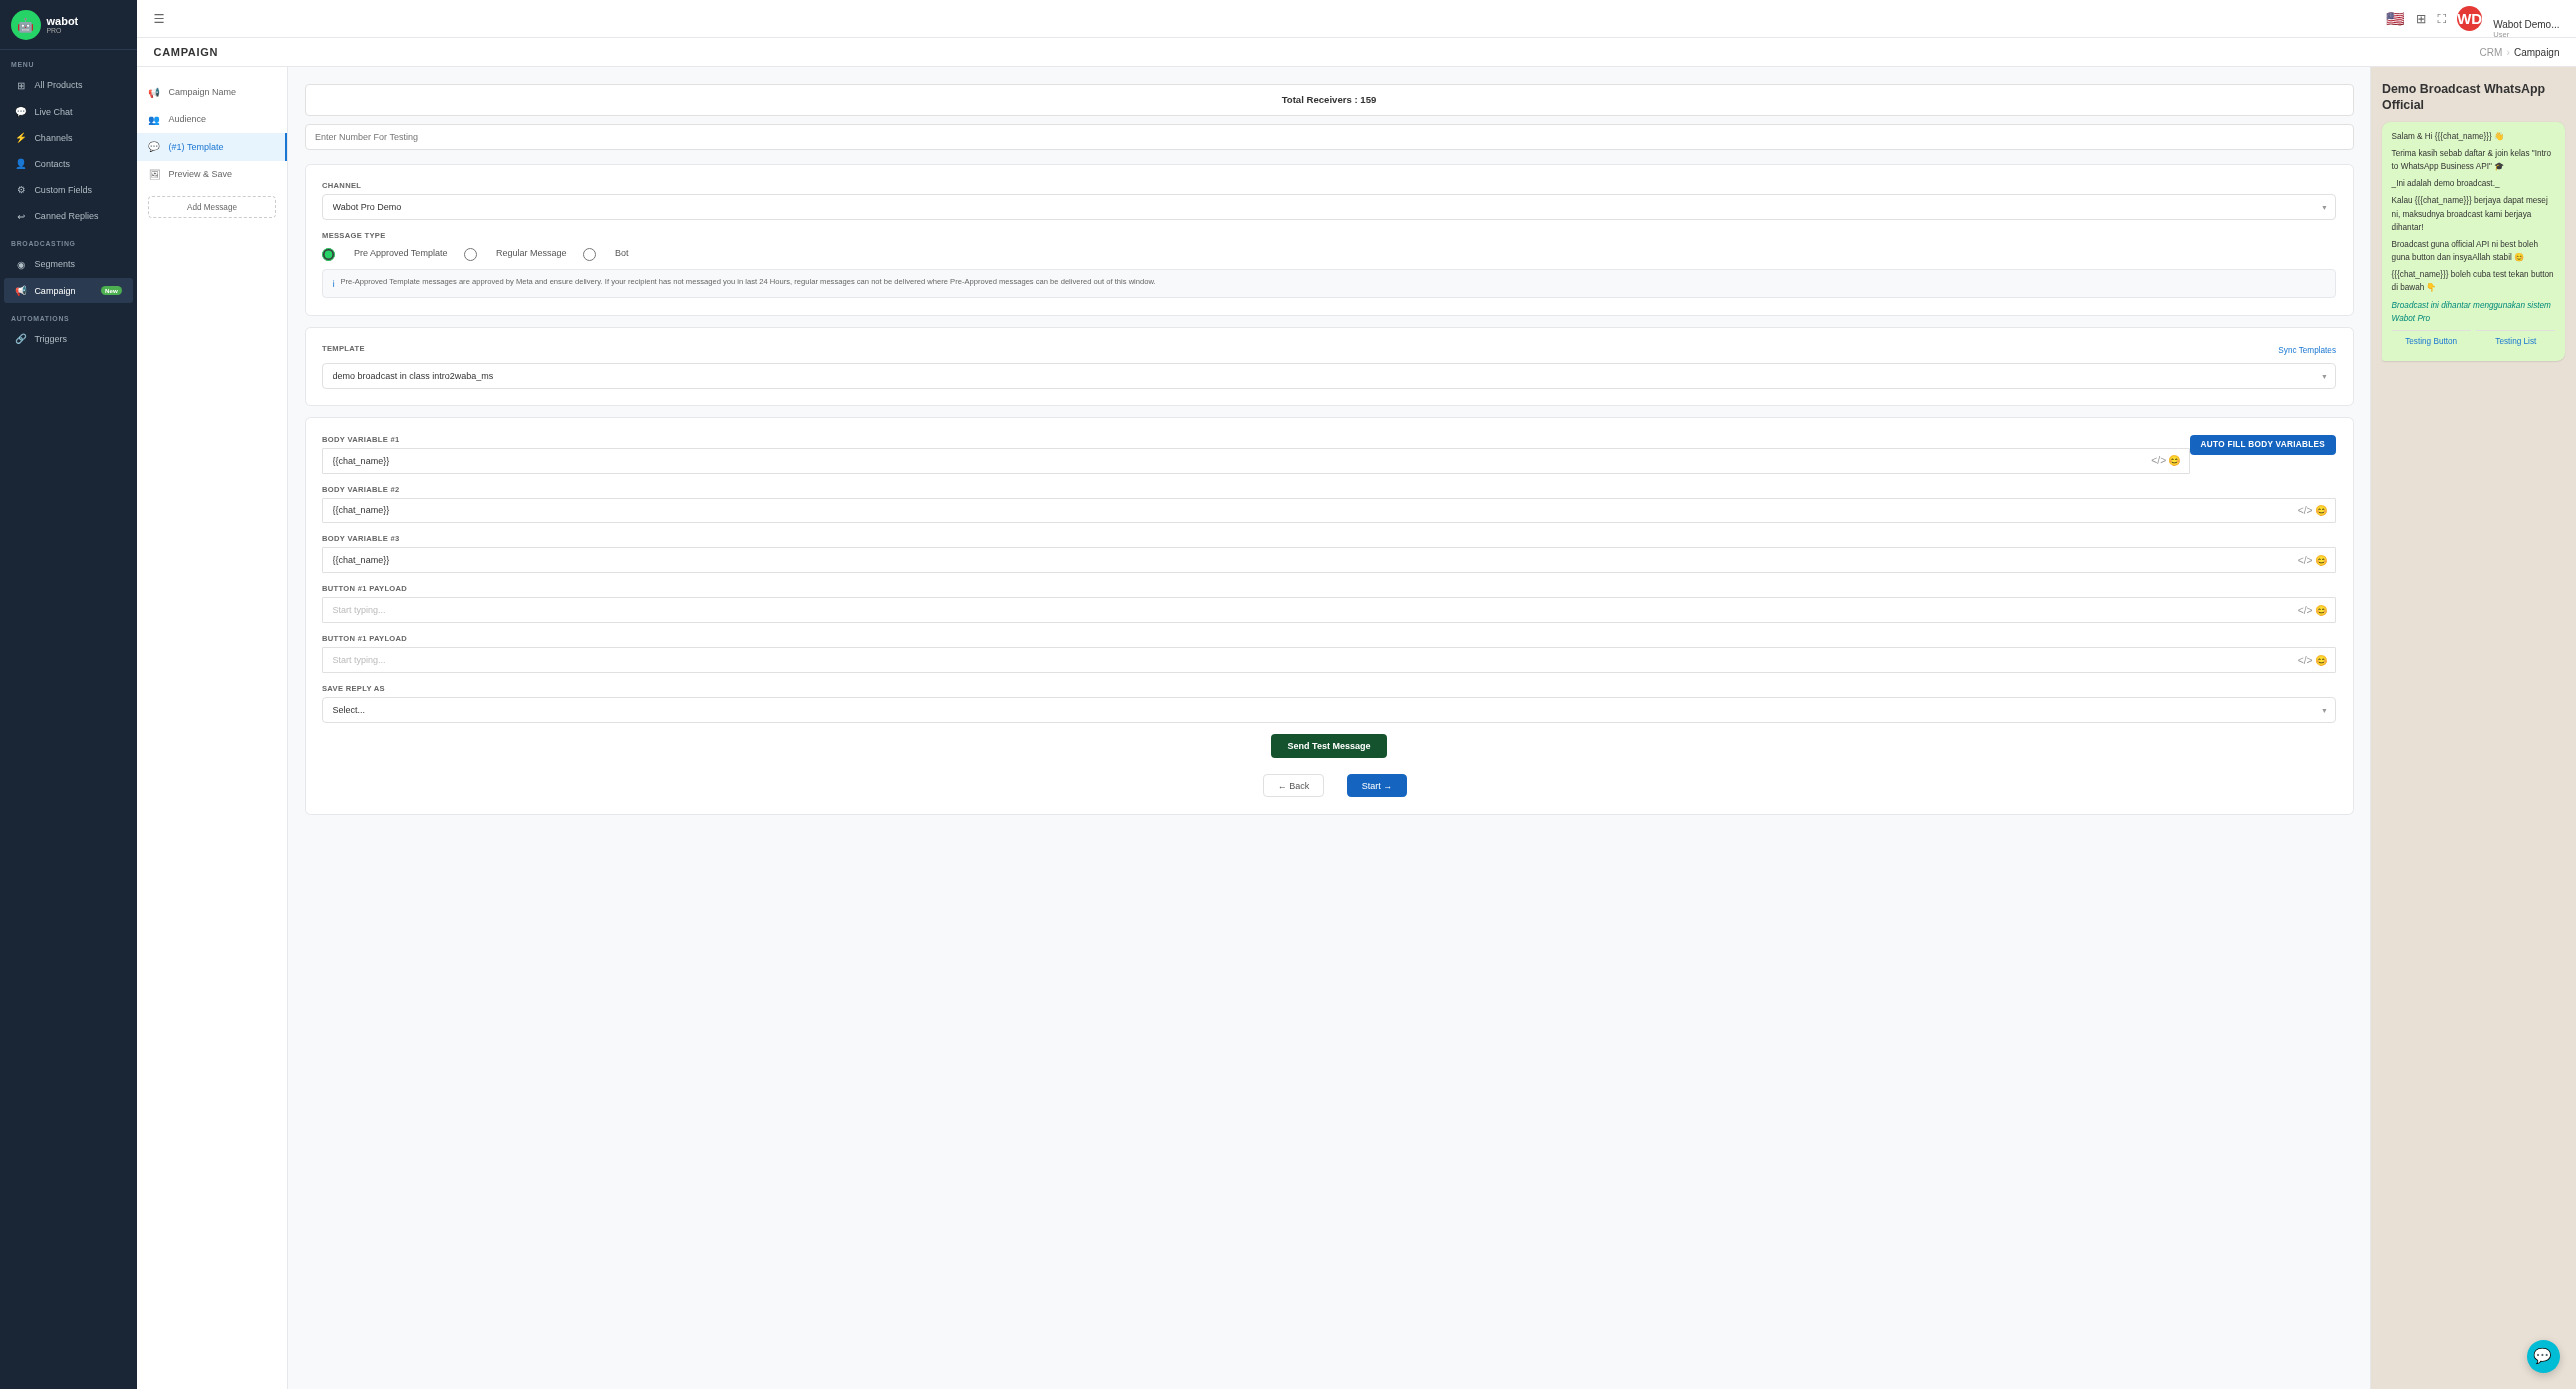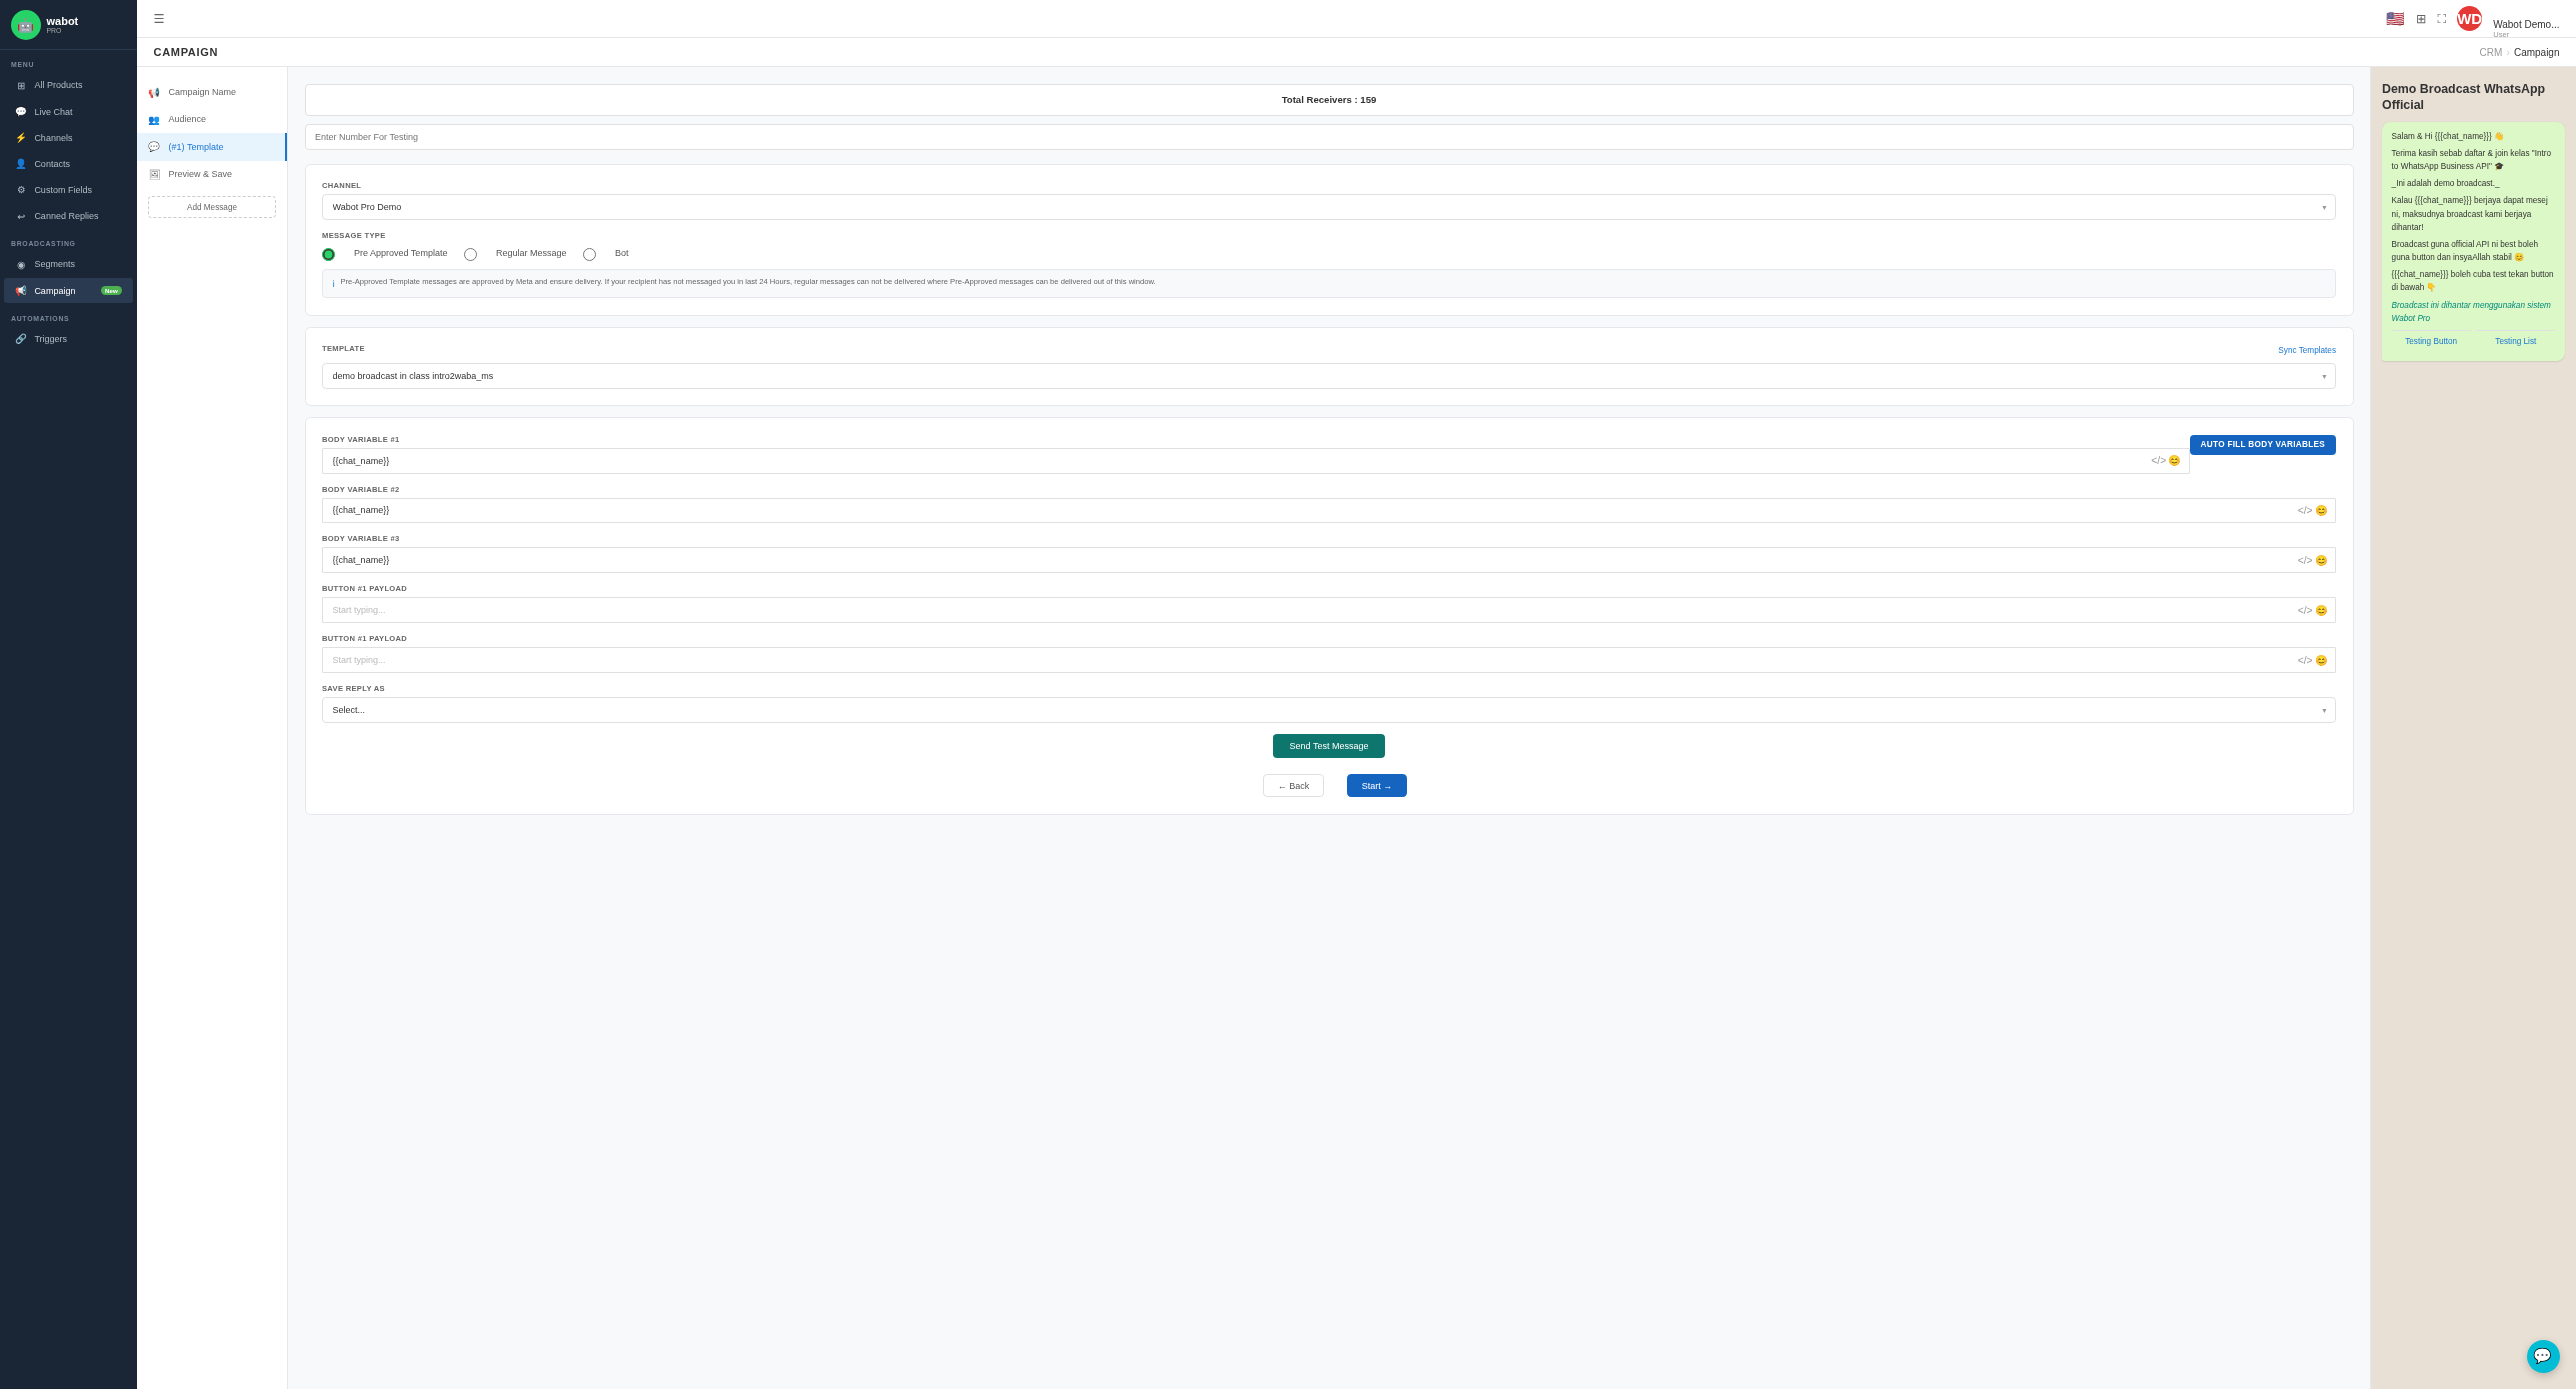--- a/index.html
+++ b/index.html
@@ -66,21 +66,21 @@
     .info-icon { color: #1976d2; font-size: 9px; flex-shrink: 0; }
     .template-row { display: flex; align-items: center; justify-content: space-between; margin-bottom: 5.5px; }
     .sync-btn { color: #1976d2; font-size: 8.2px; cursor: pointer; font-weight: 500; }
     .body-var-section { margin-bottom: 11px; }
     .var-input-row { display: flex; align-items: center; border: 0.7px solid #e0e0e0; border-radius: 1px; background: #fff; overflow: hidden; }
     .var-input { flex: 1; padding: 6.9px 9.6px; border: none; outline: none; font-size: 9px; color: #333; }
     .var-input::placeholder { color: #bbb; }
     .var-actions { display: flex; align-items: center; gap: 2.7px; padding: 0 6.9px; }
     .var-action-btn { background: none; border: none; cursor: pointer; color: #999; font-size: 10.3px; }
     .auto-fill-btn { background: #1565c0; color: #fff; border: none; padding: 5.5px 11px; border-radius: 4.1px; font-size: 8.2px; font-weight: 600; cursor: pointer; letter-spacing: 0.3px; float: right; margin-bottom: 8.2px; }
-    .send-test-btn { background: #0f766e; color: #fff; border: none; padding: 6.9px 16.5px; border-radius: 4.1px; font-size: 9px; font-weight: 400; cursor: pointer; display: block; margin: 0 auto 11px; }
+    .send-test-btn { background: #14532d; color: #fff; border: none; padding: 6.9px 16.5px; border-radius: 4.1px; font-size: 9px; font-weight: 700; cursor: pointer; display: block; margin: 0 auto 11px; }
     .bottom-nav { display: flex; justify-content: center; gap: 11px; padding-top: 5.5px; }
     .nav-btn { background: #fff; border: 0.7px solid #e0e0e0; padding: 5.5px 13.7px; border-radius: 4.1px; font-size: 9px; cursor: pointer; color: #555; margin-left: 12px; }
     .nav-btn.primary { background: #1565c0; color: #fff; border-color: #1565c0; }
 
     
     .preview-panel { width: 206px; background: #e8e0d5; border-left: 0.7px solid #e5e7eb; padding: 13.7px 11px; overflow-y: auto; flex-shrink: 0; position: relative; }
     .preview-content { position: relative; z-index: 1; }
     .preview-title { font-size: 12.4px; font-weight: 700; color: #333; margin-bottom: 8.2px; line-height: 1.3; }
     .chat-bubble { background: #dcf8c6; border-radius: 8.2px 8.2px 8.2px 2.7px; padding: 8.2px 9.6px; font-size: 8.2px; color: #333; line-height: 1.6; margin-bottom: 5.5px; box-shadow: 0 0.7px 1.4px rgba(0,0,0,0.1); }
     .chat-bubble p { margin-bottom: 4.1px; }

